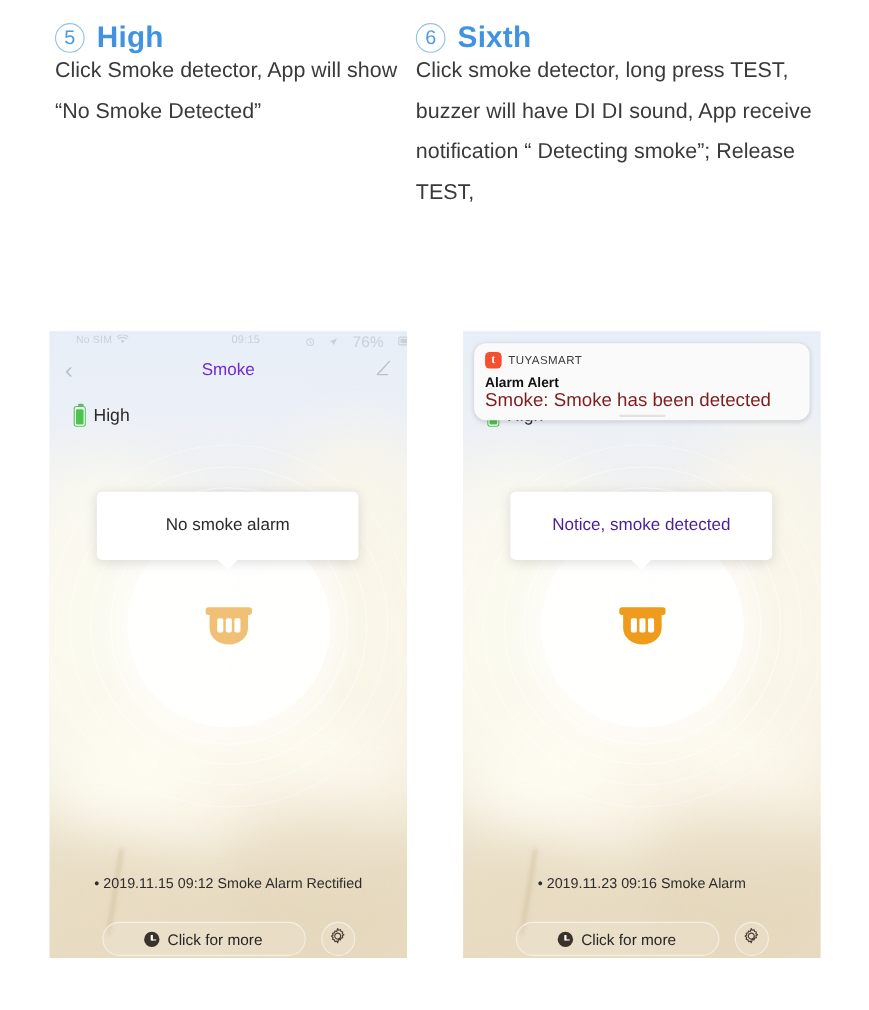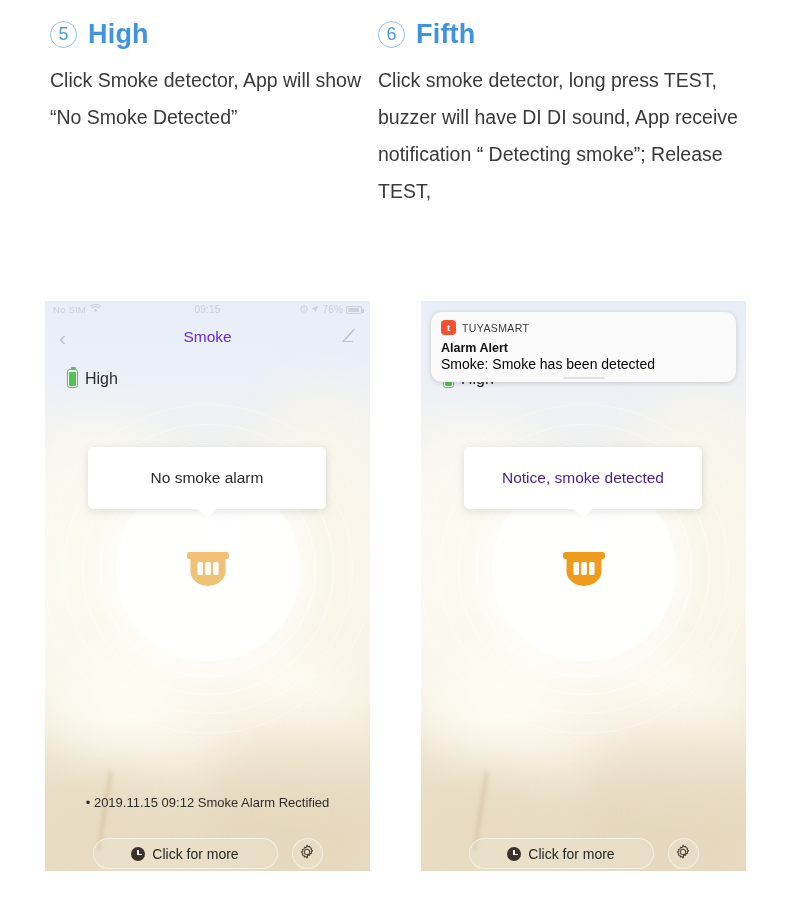--- a/index.html
+++ b/index.html
@@ -28,21 +28,21 @@
     line-height: 1;
   }
   .heading-title {
     font-size: 27px; font-weight: bold; color: #3f93e0;
     letter-spacing: 0.2px;
   }
 
   
   .para {
     font-size: 19.5px; color: #3a3a3a; line-height: 37px;
-    margin-top: 16px; font-weight: 400;
+    font-weight: 400;
   }
   .para-left  { width: 312px; }
   .para-right { width: 400px; }
 
   
   .phones { position:absolute; top:301px; left:0; width:790px; height:617px; }
   .phone {
     position:absolute; top:0; width:325px; height:570px;
     overflow:hidden; background:#eef1f6;
   }
@@ -91,27 +91,27 @@
   .r2 { width:290px; height:290px; border-color: rgba(255,255,255,0.45); }
   .r3 { width:252px; height:252px; border-color: rgba(255,255,255,0.6); }
   .r4 { width:216px; height:216px; border-color: rgba(255,255,255,0.7); }
   .disc { position:absolute; left:50%; top:50%; transform:translate(-50%,-50%);
           width:185px; height:185px; border-radius:50%;
           background: rgba(255,255,255,0.92);
           box-shadow: 0 0 26px 14px rgba(255,255,255,0.55); }
 
   
   .statusbar {
-    position:absolute; left:0; top:0; width:100%; height:17px;
+    position:absolute; left:16px; top:0; width:100%; height:17px;
     display:flex; align-items:center; padding:0 8px;
     font-size:9.5px; color:#c9d0da; letter-spacing:0.2px;
   }
   .sb-left { display:flex; align-items:center; gap:4px; }
   .sb-time { position:absolute; left:0; right:0; text-align:center; font-size:10px; }
-  .sb-right { margin-left:auto; display:flex; align-items:center; gap:3px; font-size:10px;}
+  .sb-right { margin-left:auto; display:flex; align-items:center; gap:13px; font-size:14px;}
   .wifi-ico { display:inline-block; }
   .batt-ico {
     width:16px; height:8px; border:1px solid #c9d0da; border-radius:2px;
     position:relative; display:inline-block;
   }
   .batt-ico::after { content:''; position:absolute; right:-3px; top:2px;
     width:2px; height:4px; background:#c9d0da; border-radius:0 1px 1px 0; }
   .batt-ico i { position:absolute; left:1px; top:1px; bottom:1px; width:76%;
     background:#c9d0da; border-radius:1px; display:block; }
 
@@ -197,21 +197,21 @@
   }
   .notif-head { display:flex; align-items:center; gap:6px; margin-bottom:5px; }
   .tuya-logo {
     width:15px; height:15px; border-radius:4px;
     background:#f5502e; color:#fff; font-size:11px; font-weight:bold;
     display:flex; align-items:center; justify-content:center;
     font-family:"Liberation Serif", serif; line-height:1;
   }
   .notif-app { font-size:10.5px; color:#3a3a3a; letter-spacing:0.4px; }
   .notif-title { font-size:12.5px; color:#111; font-weight:bold; line-height:16px; }
-  .notif-body  { font-size:14px; color:#000000; line-height:16px; }
+  .notif-body  { font-size:17px; color:#7f1d1d; line-height:16px; }
   .notif-grip { position:absolute; left:50%; transform:translateX(-50%);
                 bottom:3px; width:42px; height:2px; background:#e2e2e2; border-radius:1px;}
 </style>
 </head>
 <body>
 
 <div class="page">
 
   <div class="columns">
 
@@ -222,21 +222,21 @@
           <div class="heading-title">High</div>
         </div>
         <div class="para para-left">Click Smoke detector, App will show “No Smoke Detected”</div>
       </div>
     </div>
 
     <div class="col">
       <div class="col-inner-right">
         <div class="heading">
           <div class="num-circle">6</div>
-          <div class="heading-title">Fifth</div>
+          <div class="heading-title">Sixth</div>
         </div>
         <div class="para para-right">Click smoke detector, long press TEST, buzzer will have DI DI sound, App receive notification “ Detecting smoke”; Release TEST,</div>
       </div>
     </div>
   </div>
 
   <div class="phones">
 
     <div class="phone phone-left">
       <div class="bg">
@@ -378,20 +378,21 @@
       <div class="det-icon">
         <svg width="46" height="42" viewBox="0 0 46 42">
           <rect x="2" y="4" width="42" height="7" rx="2.5" fill="#ef9c1c"></rect>
           <path d="M5.5 11 h35 v12 a17.5 15 0 0 1 -35 0 Z" fill="#ef9c1c"></path>
           <rect x="12.5" y="14" width="5.5" height="13" rx="1.5" fill="#ffffff"></rect>
           <rect x="20.3" y="14" width="5.5" height="13" rx="1.5" fill="#ffffff"></rect>
           <rect x="28.1" y="14" width="5.5" height="13" rx="1.5" fill="#ffffff"></rect>
         </svg>
       </div>
 
+      <div class="logline">• 2019.11.23 09:16 Smoke Alarm</div>
 
       <div class="bottom-ctl">
         <div class="click-more">
           <span class="clock-ico"></span>
           <span>Click for more</span>
         </div>
         <div class="gear-btn">
           <span>
             <svg width="16" height="16" viewBox="0 0 20 20">
               <path d="M10 6.6a3.4 3.4 0 1 0 0 6.8 3.4 3.4 0 0 0 0-6.8z" fill="none" stroke="#4a4038" stroke-width="1.3"></path>

